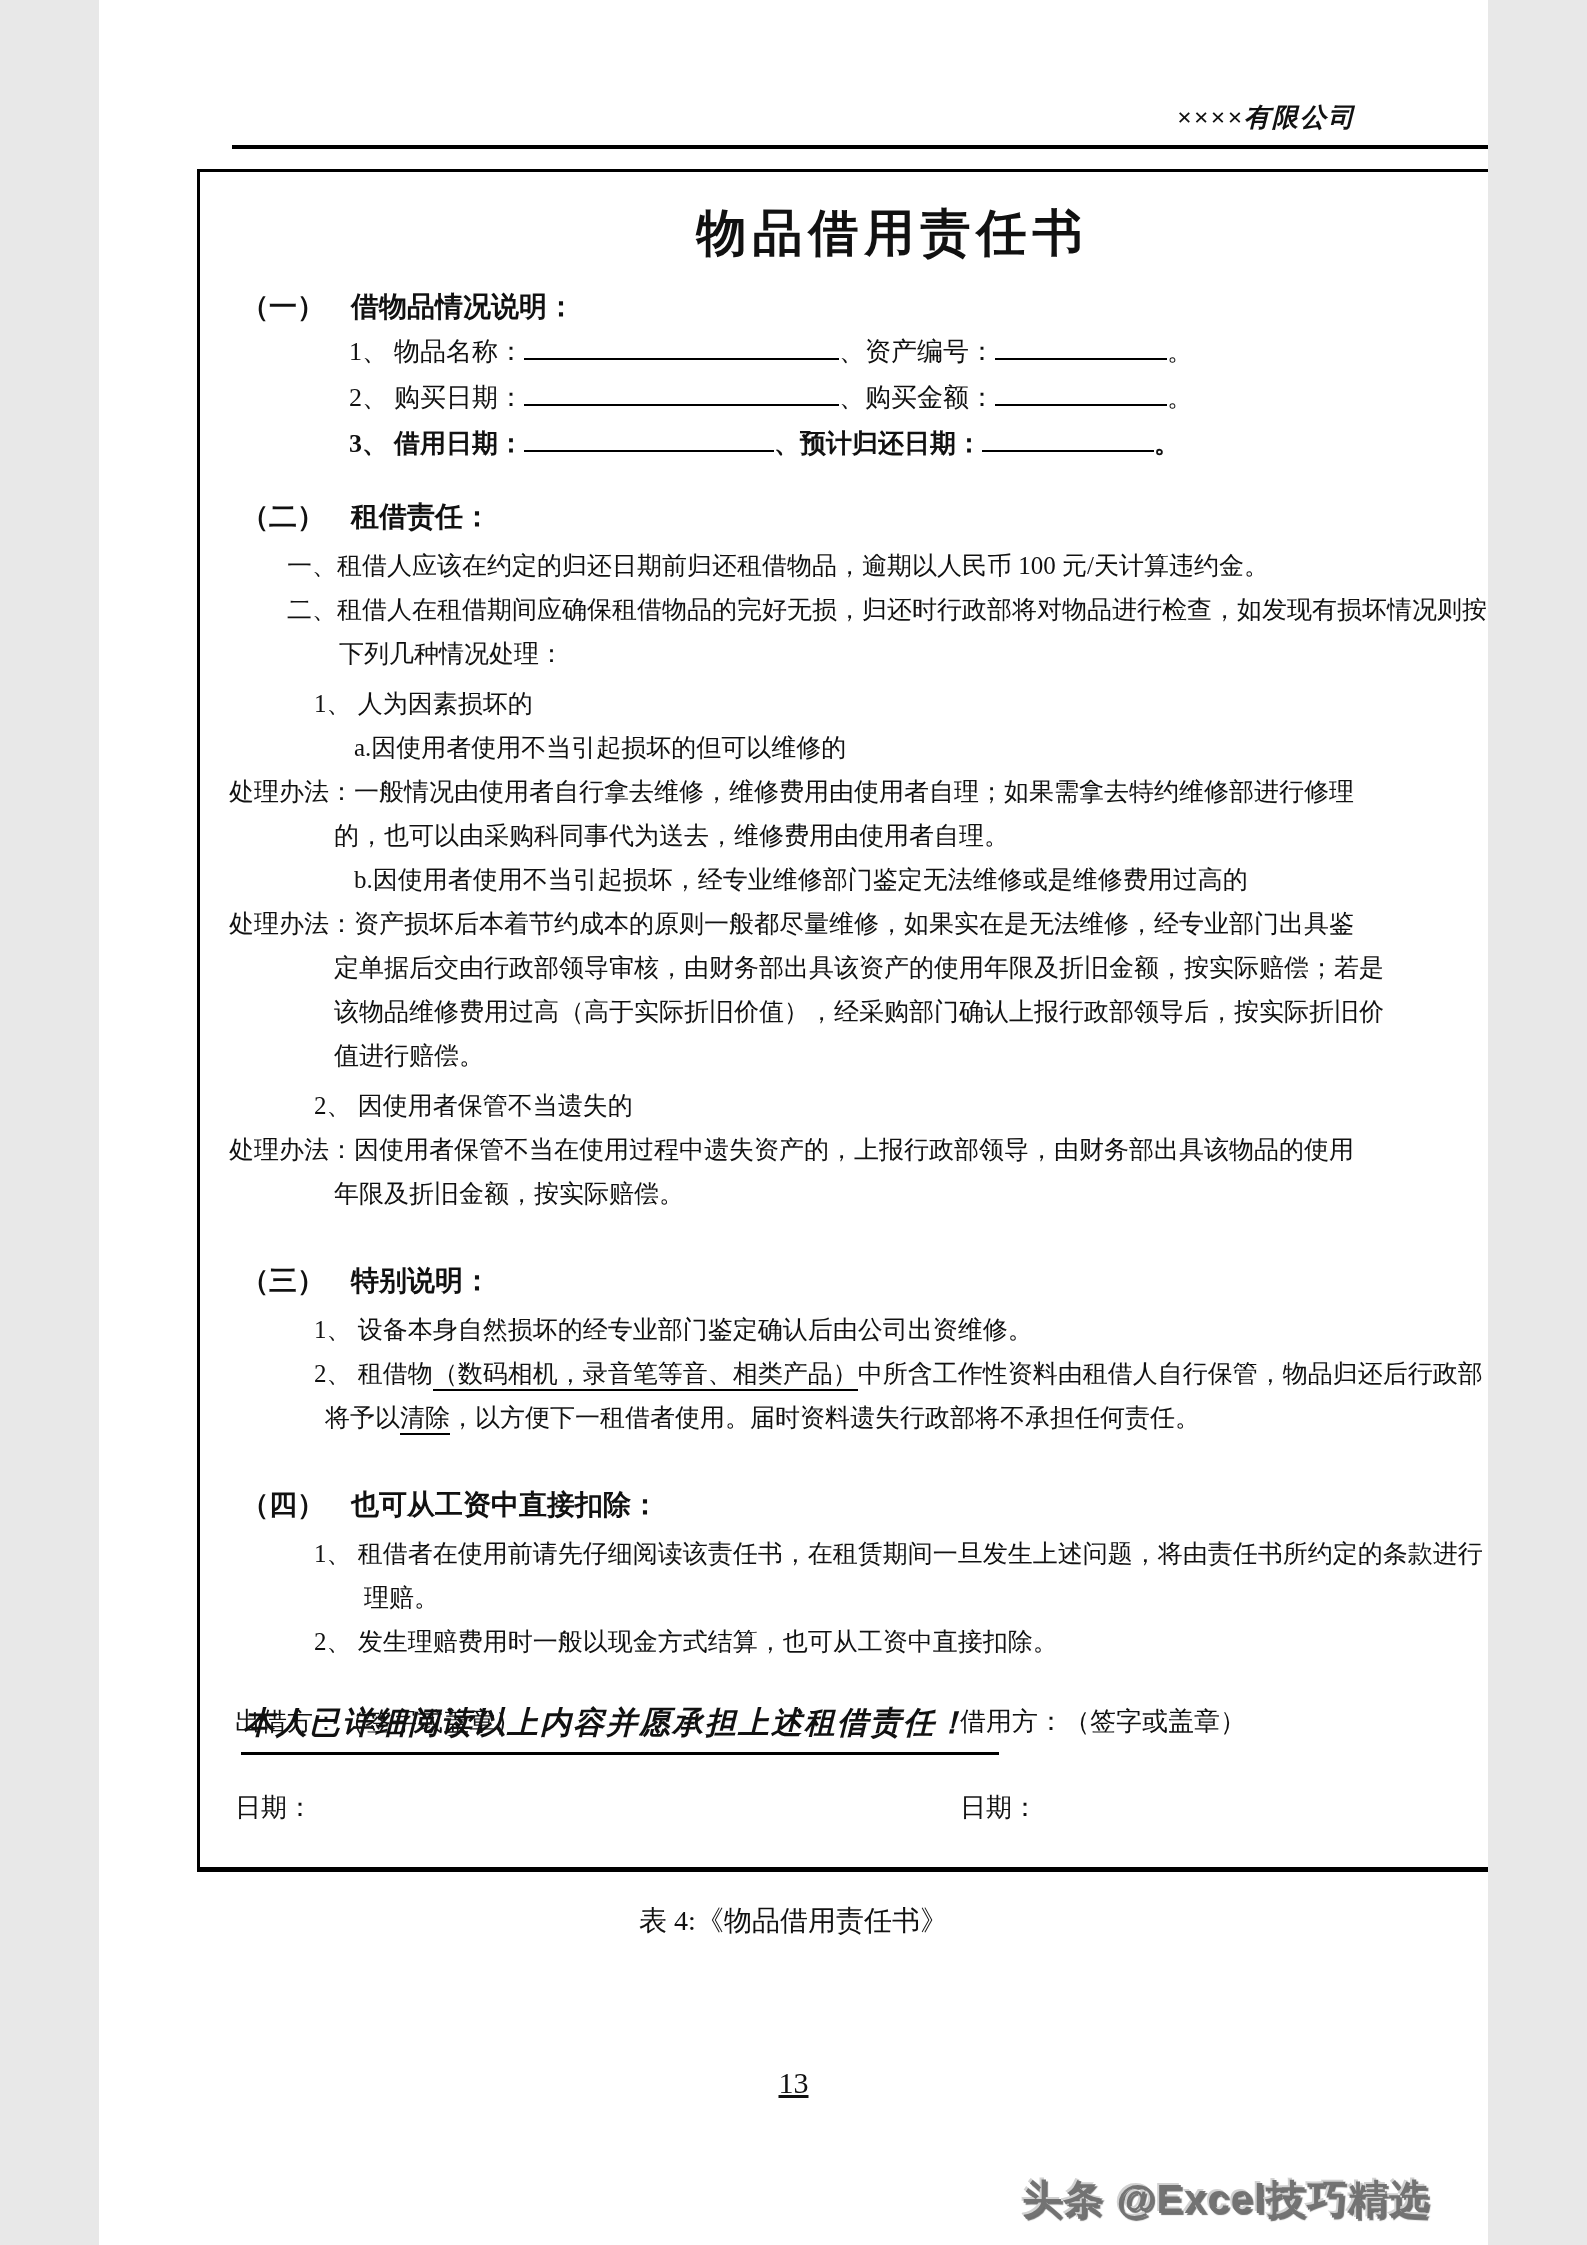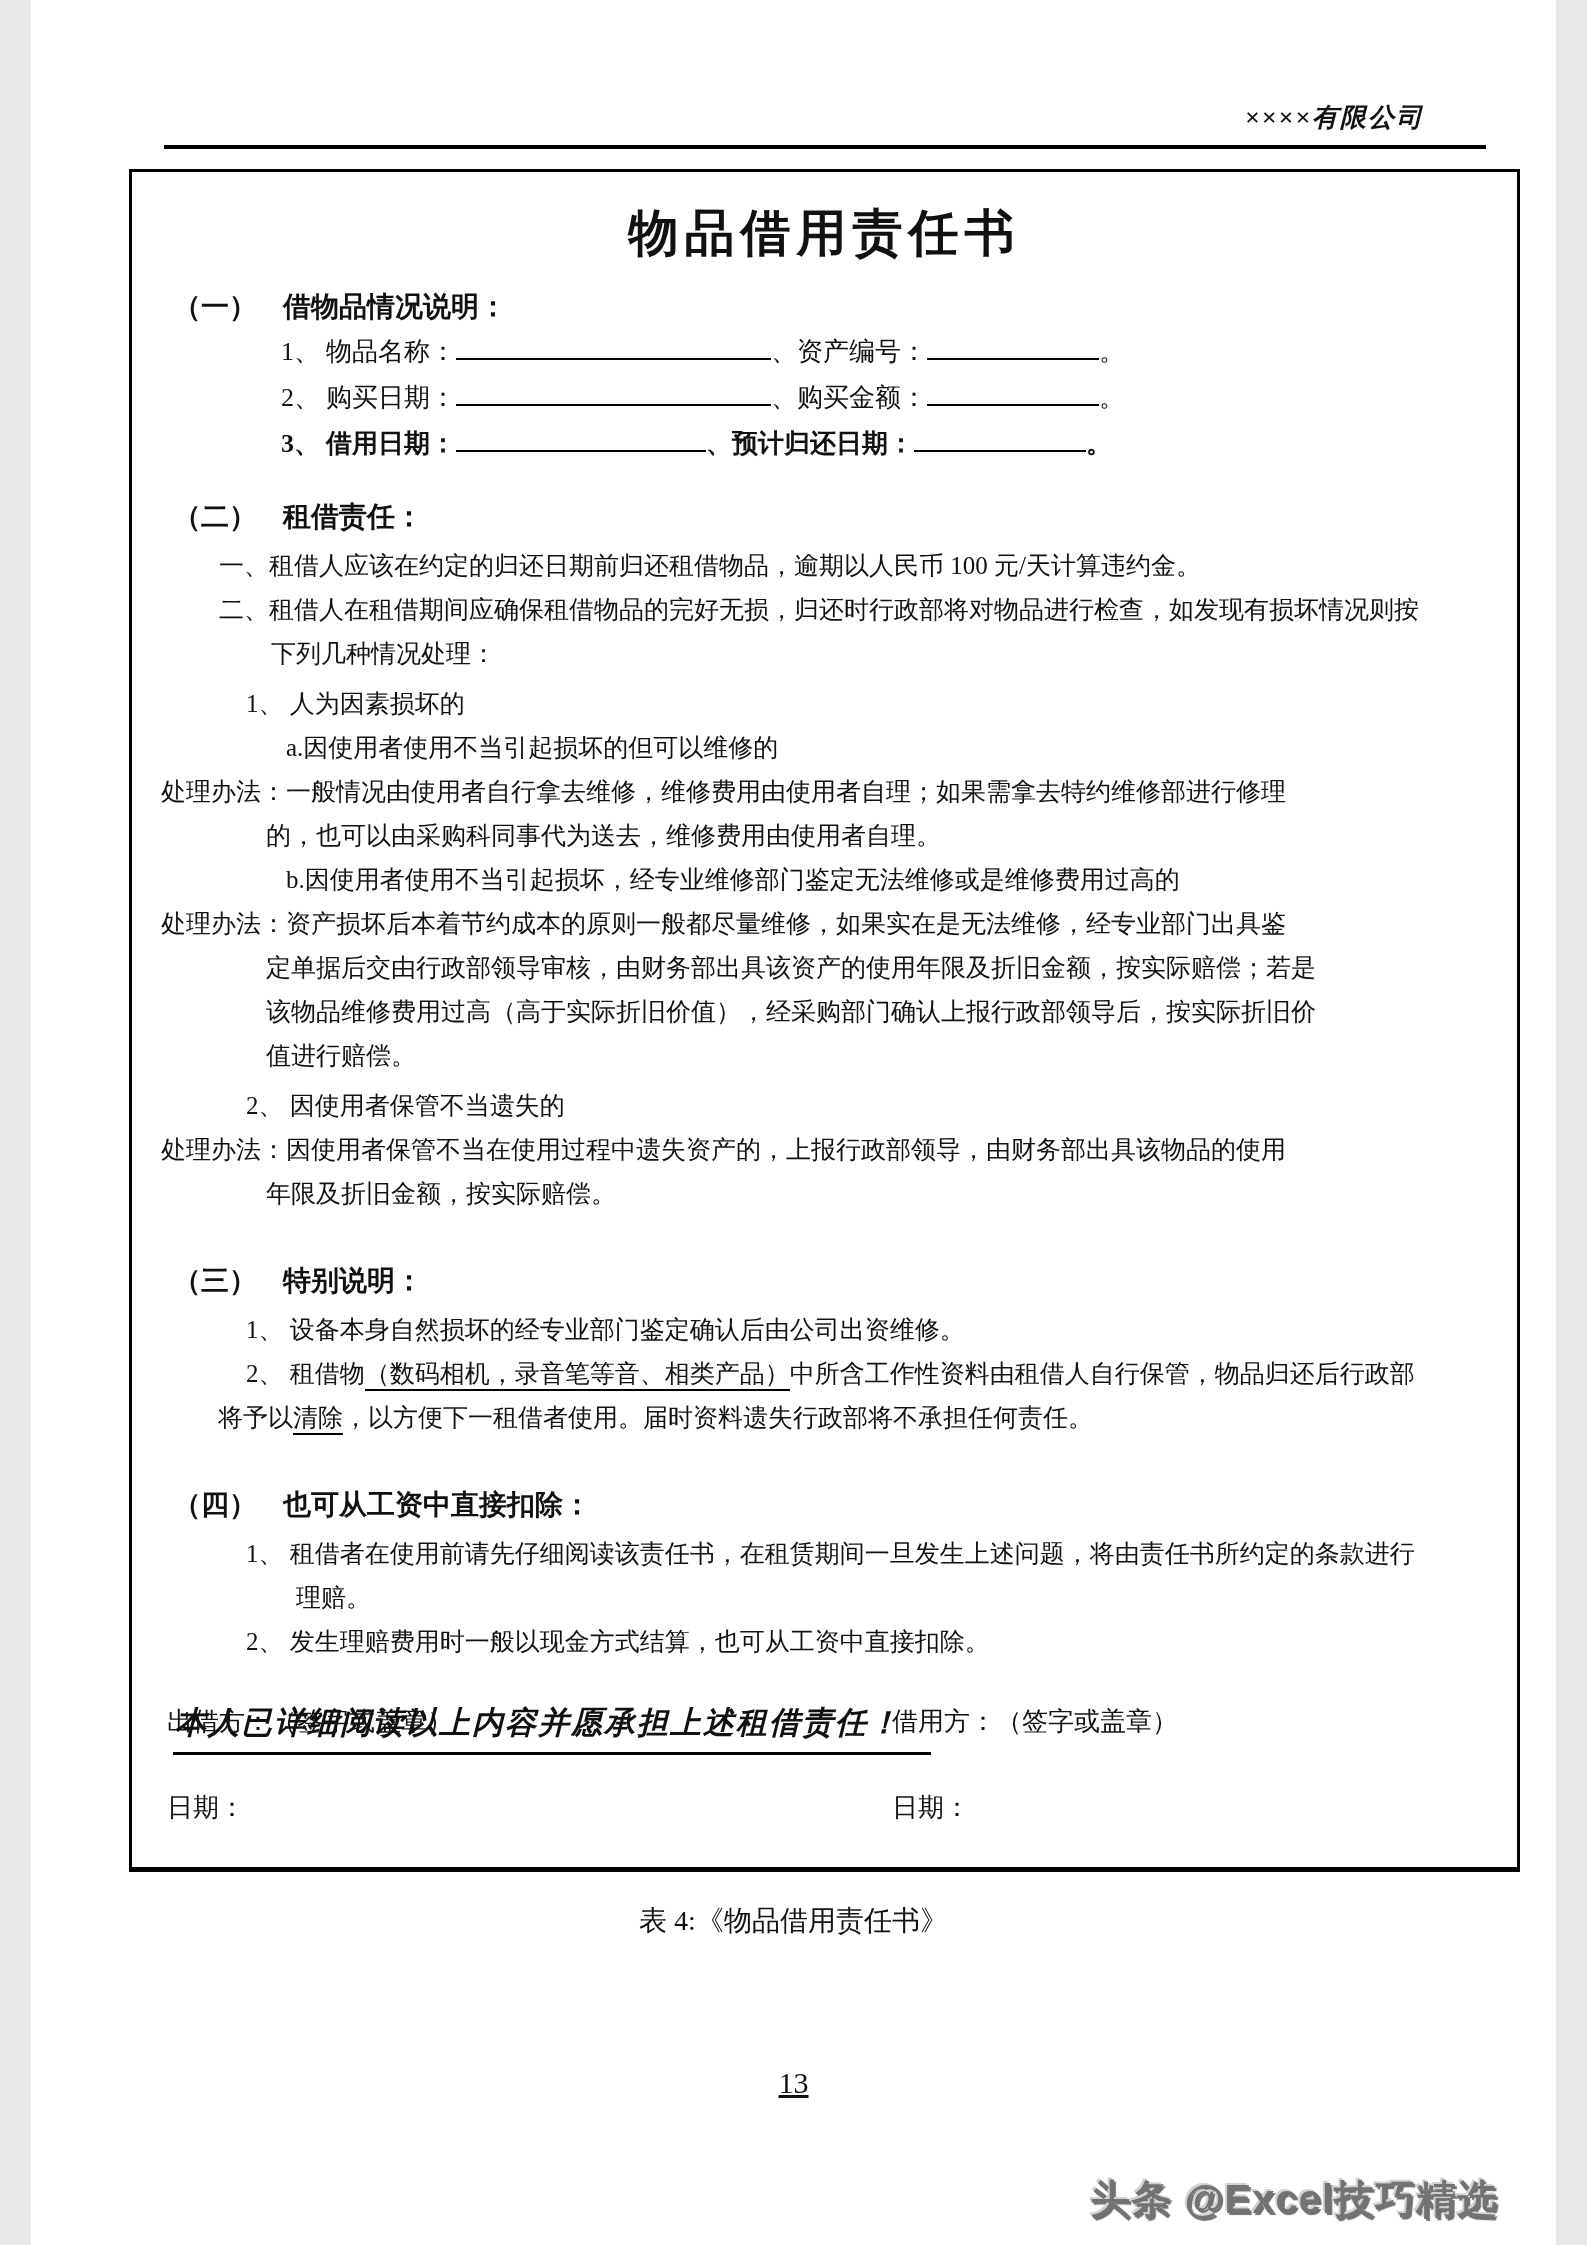--- a/index.html
+++ b/index.html
@@ -1,18 +1,18 @@
 <!DOCTYPE html>
 <html><head>
 <meta charset="utf-8">
 <style>
   html,body{margin:0;padding:0;background:#e8e8e8;}
   .page{
     position:relative;
-    width:1525px;height:2245px;
+    width:1389px;height:2245px;
     margin:0 auto;
     background:#ffffff;
     font-family:"Liberation Serif","DejaVu Serif",serif;
     color:#111;
     overflow:hidden;
   }
   
   .company{
     position:absolute;top:100px;right:132px;
     font-size:26px;font-style:italic;font-weight:600;
@@ -158,21 +158,21 @@
       <div class="line cont">年限及折旧金额，按实际赔偿。</div>
     </div>
 
     <div class="sec-heading sec-space">
       <span class="num">（三）</span><span>特别说明：</span>
     </div>
     <div class="line lv2 gap-s">1、 设备本身自然损坏的经专业部门鉴定确认后由公司出资维修。</div>
     <div class="line lv2">
       <span>2、 租借物</span><span class="u">（数码相机，录音笔等音、相类产品）</span><span>中所含工作性资料由租借人自行保管，物品归还后行政部</span>
     </div>
-    <div class="line" style="margin-left:57px;">
+    <div class="line" style="margin-left:96px;">
       <span>将予以</span><span class="u">清除</span><span>，以方便下一租借者使用。届时资料遗失行政部将不承担任何责任。</span>
     </div>
 
     <div class="sec-heading sec-space">
       <span class="num">（四）</span><span>也可从工资中直接扣除：</span>
     </div>
     <div class="line lv2 gap-s">1、 租借者在使用前请先仔细阅读该责任书，在租赁期间一旦发生上述问题，将由责任书所约定的条款进行</div>
     <div class="line" style="margin-left:135px;">理赔。</div>
     <div class="line lv2">2、 发生理赔费用时一般以现金方式结算，也可从工资中直接扣除。</div>
 

